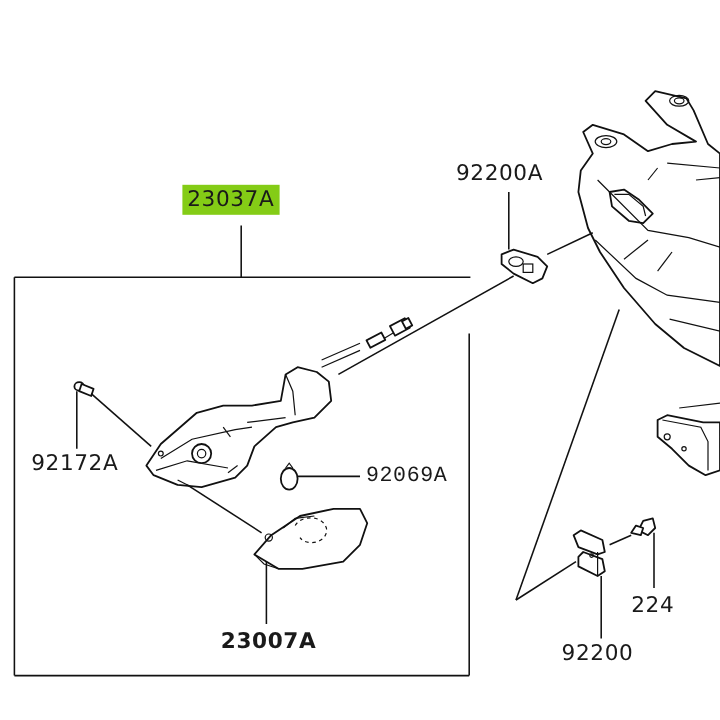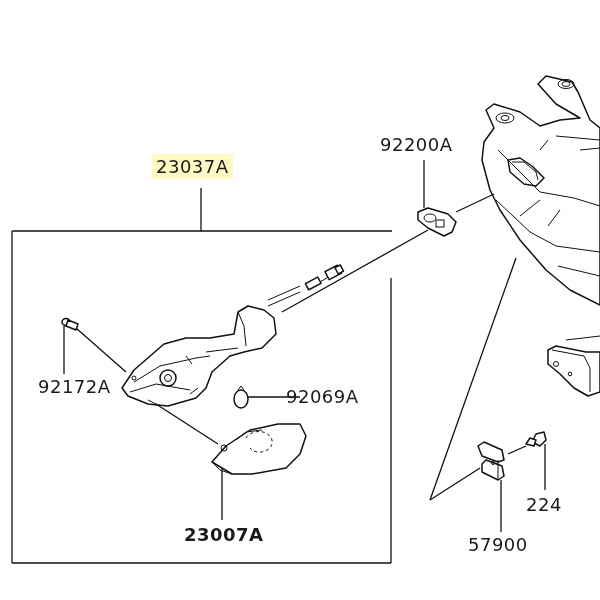--- a/index.html
+++ b/index.html
@@ -126,34 +126,34 @@
       <line class="ln" x1="501" y1="480" x2="501" y2="532"></line>
     </g>
     <g>
       <path class="shape" d="M536 434 L544 432 L546 440 L540 446 L532 442 Z"></path>
       <path class="shape" d="M530 438 L536 440 L534 446 L526 444 Z"></path>
       <line class="ln" x1="526" y1="446" x2="508" y2="454"></line>
       <line class="ln" x1="545" y1="444" x2="545" y2="490"></line>
     </g>
   </svg>
 
-  <div class="part-label highlight" style="left: 152px; top: 154px; background: #fef9c3;" id="lbl-23037A">
+  <div class="part-label highlight" style="left: 152px; top: 154px; background: #84cc16;" id="lbl-23037A">
     <span>23037A</span>
   </div>
   <div class="part-label" style="left:380px; top:136px;">
     <span>92200A</span>
   </div>
-  <div class="part-label" style="left:26px; top:378px;margin-left:12px;">
+  <div class="part-label" style="left:26px; top:378px;">
     <span>92172A</span>
   </div>
-  <div class="part-label" style="left:286px; top:388px;">
+  <div class="part-label" style="left:305px; top:388px;font-family:Liberation Mono, monospace;">
     <span>92069A</span>
   </div>
   <div class="part-label" style="left:184px; top:526px;font-weight:bold;">
     <span>23007A</span>
   </div>
   <div class="part-label" style="left:526px; top:496px;text-align:center;">
     <span>224</span>
   </div>
   <div class="part-label" style="left:468px; top:536px;">
-    <span>57900</span>
+    <span>92200</span>
   </div>
 </div>
 
 </body></html>

